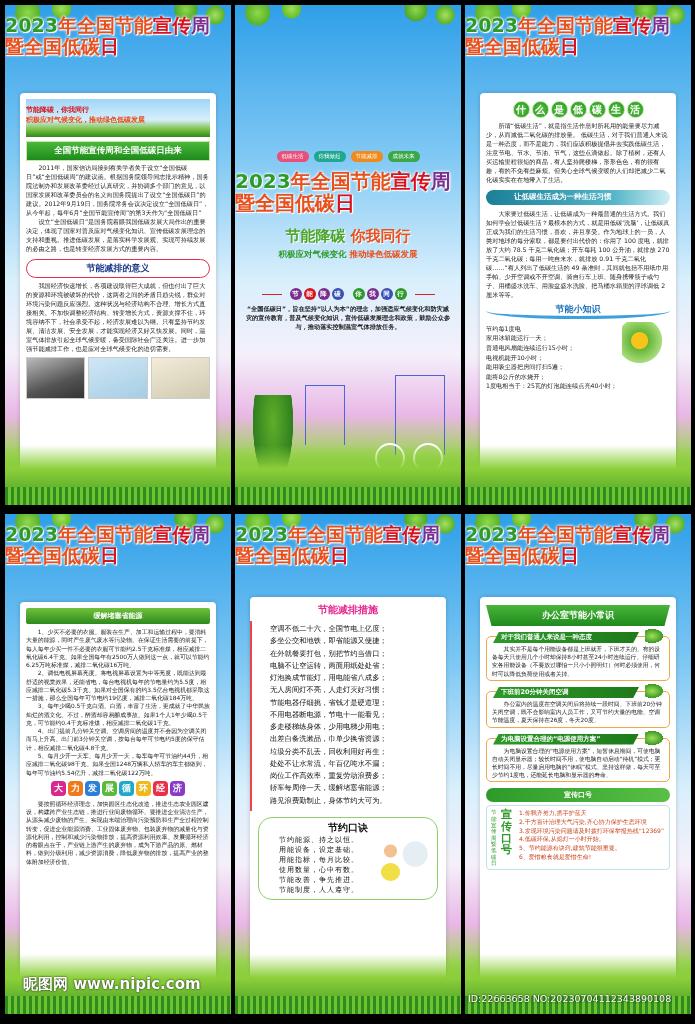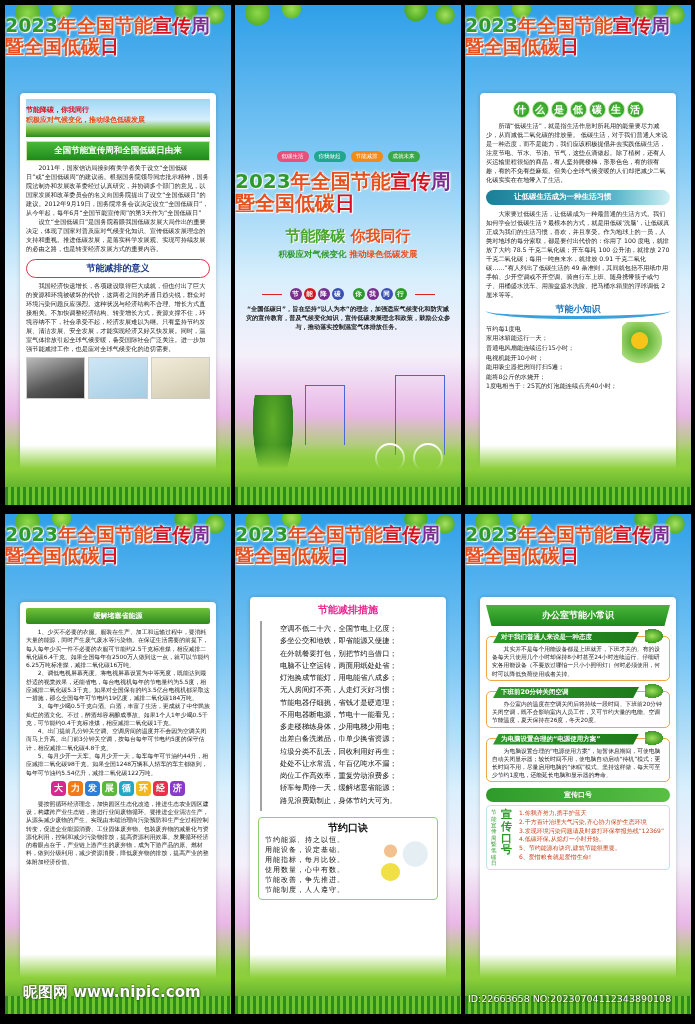--- a/index.html
+++ b/index.html
@@ -47,22 +47,22 @@
 .green-circles{display:flex;justify-content:center;gap:2px;padding:8px 0 4px}
 .green-circles span{width:17px;height:17px;border-radius:50%;background:radial-gradient(circle,#5fc844,#1f8f1f);color:#fff;font-weight:bold;font-size:10px;display:flex;align-items:center;justify-content:center;border:1px solid #b7e59a}
 .ribbon-blue{margin:5px 6px;height:15px;border-radius:8px;background:linear-gradient(90deg,#1a7f97,#57b6c9 70%,#d0eff5);color:#fff;font-size:7.5px;font-weight:bold;padding:2px 0 0 28px}
 .knowledge-title{text-align:center;color:#1e73b8;font-weight:bold;font-size:9px;border-bottom:3px solid #3aa0de;margin:3px 6px;border-radius:0 0 50% 50%}
 .tips{font-size:6.2px;line-height:1.55;color:#222;padding:2px 6px}
 .bulb{position:absolute;right:10px;width:44px;height:62px;background:radial-gradient(circle at 40% 30%,#f7c51a 0,#f7c51a 8px,#66b53a 9px,#a8dc7a 22px,transparent 23px)}
 .books-bar{margin:6px 6px 4px;height:16px;background:linear-gradient(180deg,#6fc23a,#2f8a1e);color:#fff;font-weight:bold;font-size:7px;text-align:center;padding-top:3px;border-radius:2px}
 .hex{display:flex;justify-content:center;gap:2px;padding:4px 0}
 .hex span{width:15px;height:15px;border-radius:4px;color:#fff;font-weight:bold;font-size:9px;display:flex;align-items:center;justify-content:center}
 .measures-title{text-align:center;font-weight:bold;font-size:10px;padding:6px 0 4px}
-.measures{font-size:7.3px;line-height:1.68;color:#111;padding:2px 6px 4px 18px;border-left:2px solid #a3a3a3;margin-left:10px}
-.verse-box{margin:6px 8px 6px;border:1.5px solid #8ed16a;border-radius:4px;padding:3px 6px;position:relative}
+.measures{font-size:7.3px;line-height:1.68;color:#111;padding:2px 6px 4px 18px;border-left:2px solid #ef4444;}
+.verse-box{margin:6px 8px 6px;border:1.5px solid #8ed16a;border-radius:14px;padding:3px 20px;position:relative}
 .verse-box .t{text-align:center;font-size:10px;font-weight:bold;color:#111}
 .verse-box .v{font-size:7px;line-height:1.45;color:#111;letter-spacing:1px;width:110px}
 .boy{position:absolute;right:8px;top:18px;width:55px;height:60px;background:radial-gradient(circle at 30% 25%,#f3c18f 0,#f3c18f 6px,transparent 7px),radial-gradient(ellipse at 30% 60%,#f0e046 0,#f0e046 9px,transparent 10px),radial-gradient(ellipse at 75% 30%,#e5eef2 0,#e5eef2 12px,transparent 13px)}
 .office-title{margin:8px 6px 4px;background:linear-gradient(180deg,#4ab53a,#1e8a1c);color:#fff;font-weight:bold;font-size:9px;text-align:center;padding:4px 0;clip-path:polygon(0 0,100% 0,97% 100%,3% 100%)}
 .tipbox{margin:5px 6px;border:1.5px solid #f0a84a;border-radius:5px;padding:0 0 2px;position:relative}
 .tipbox .h{background:linear-gradient(90deg,#2d9a2a,#1e7a1a);color:#fff;font-size:6.5px;font-weight:bold;padding:1px 8px;margin:-5px 30px 2px 6px;clip-path:polygon(4% 0,100% 0,96% 100%,0 100%)}
 .tipbox .b{font-size:5.8px;line-height:1.42;color:#222;text-indent:2em;padding:0 5px}
 .leaf{position:absolute;right:6px;top:-8px;width:18px;height:14px;background:radial-gradient(ellipse at 40% 50%,#9fe05a,#3c9a22 70%,transparent 72%)}
 .slogan-bar{margin:6px 6px 3px;height:14px;background:linear-gradient(90deg,#2d9a2a,#59c045);color:#fff;font-size:7px;font-weight:bold;text-align:center;padding-top:2px;border-radius:7px}
 .slogan-box{margin:2px 6px 6px;border:1.5px solid #bfe3e8;border-radius:4px;padding:3px 4px;display:flex;gap:4px}
@@ -205,21 +205,21 @@
         <span style="background:#1fa8c8">循</span>
         <span style="background:#f0b81a">环</span>
         <span style="background:#e8304a">经</span>
         <span style="background:#8a3ac8">济</span>
       </div>
       <div class="body" style="font-size:5.9px;line-height:1.4">
         <p>要按照循环经济理念，加快园区生态化改造，推进生态农业园区建设，构建跨产业生态链，推进行业间废物循环。要推进企业清洁生产，从源头减少废物的产生。实现由末端治理向污染预防和生产全过程控制转变，促进企业能源消费、工业固体废弃物、包装废弃物的减量化与资源化利用，控制和减少污染物排放，提高资源利用效率。发展循环经济的着眼点在于，产业链上游产生的废弃物，成为下游产品的原、燃材料，做到分级利用，减少资源消费，降低废弃物的排放，提高产业的整体附加经济价值。</p>
       </div>
     </div>
     <div class="ground"></div>
-    <div class="watermark" style="left:18px;bottom:12px">昵图网 www.nipic.com</div>
+    <div class="watermark" style="left:18px;bottom:20px">昵图网 www.nipic.com</div>
   </div>
 
   <div class="panel p5">
     <div class="leaves"></div>
     <div class="title" style="top:10px">
       <div class="l1"><span class="g">2023</span><span>年全国节能</span><span style="color:#d8131f">宣传</span><span class="b">周</span></div>
       <div class="l2"><span>暨全国低碳</span><span class="r">日</span></div>
     </div>
     <div class="card" style="top:83px;height:400px">
       <div class="measures-title"><span style="color:#e8278f">节能减排措施</span></div>

